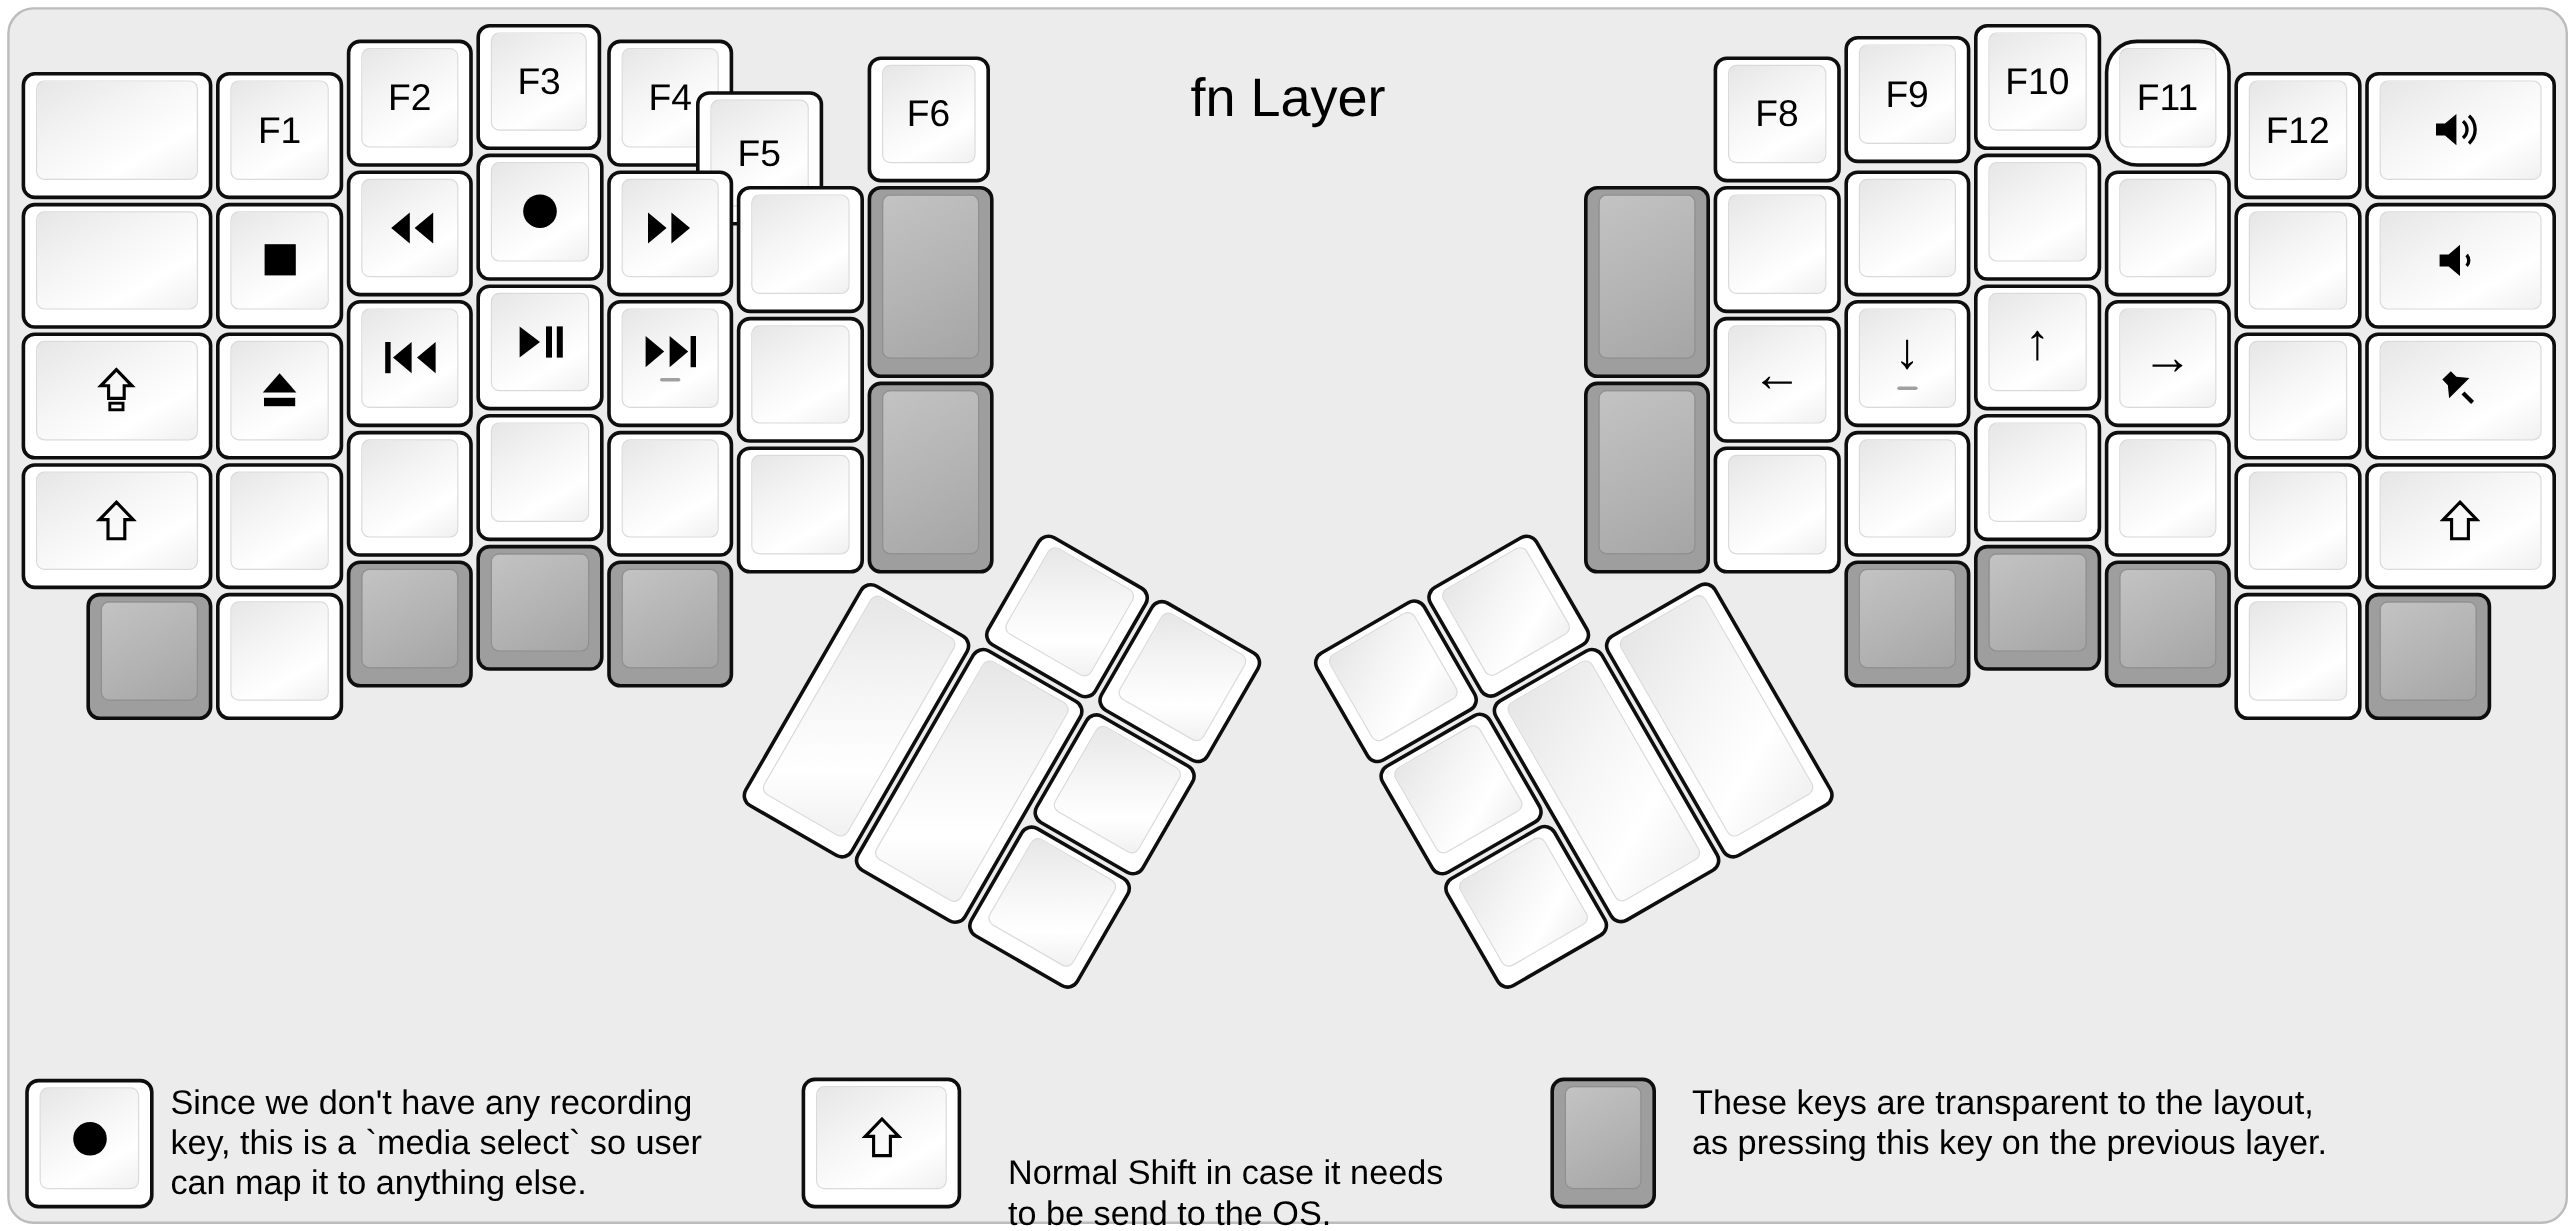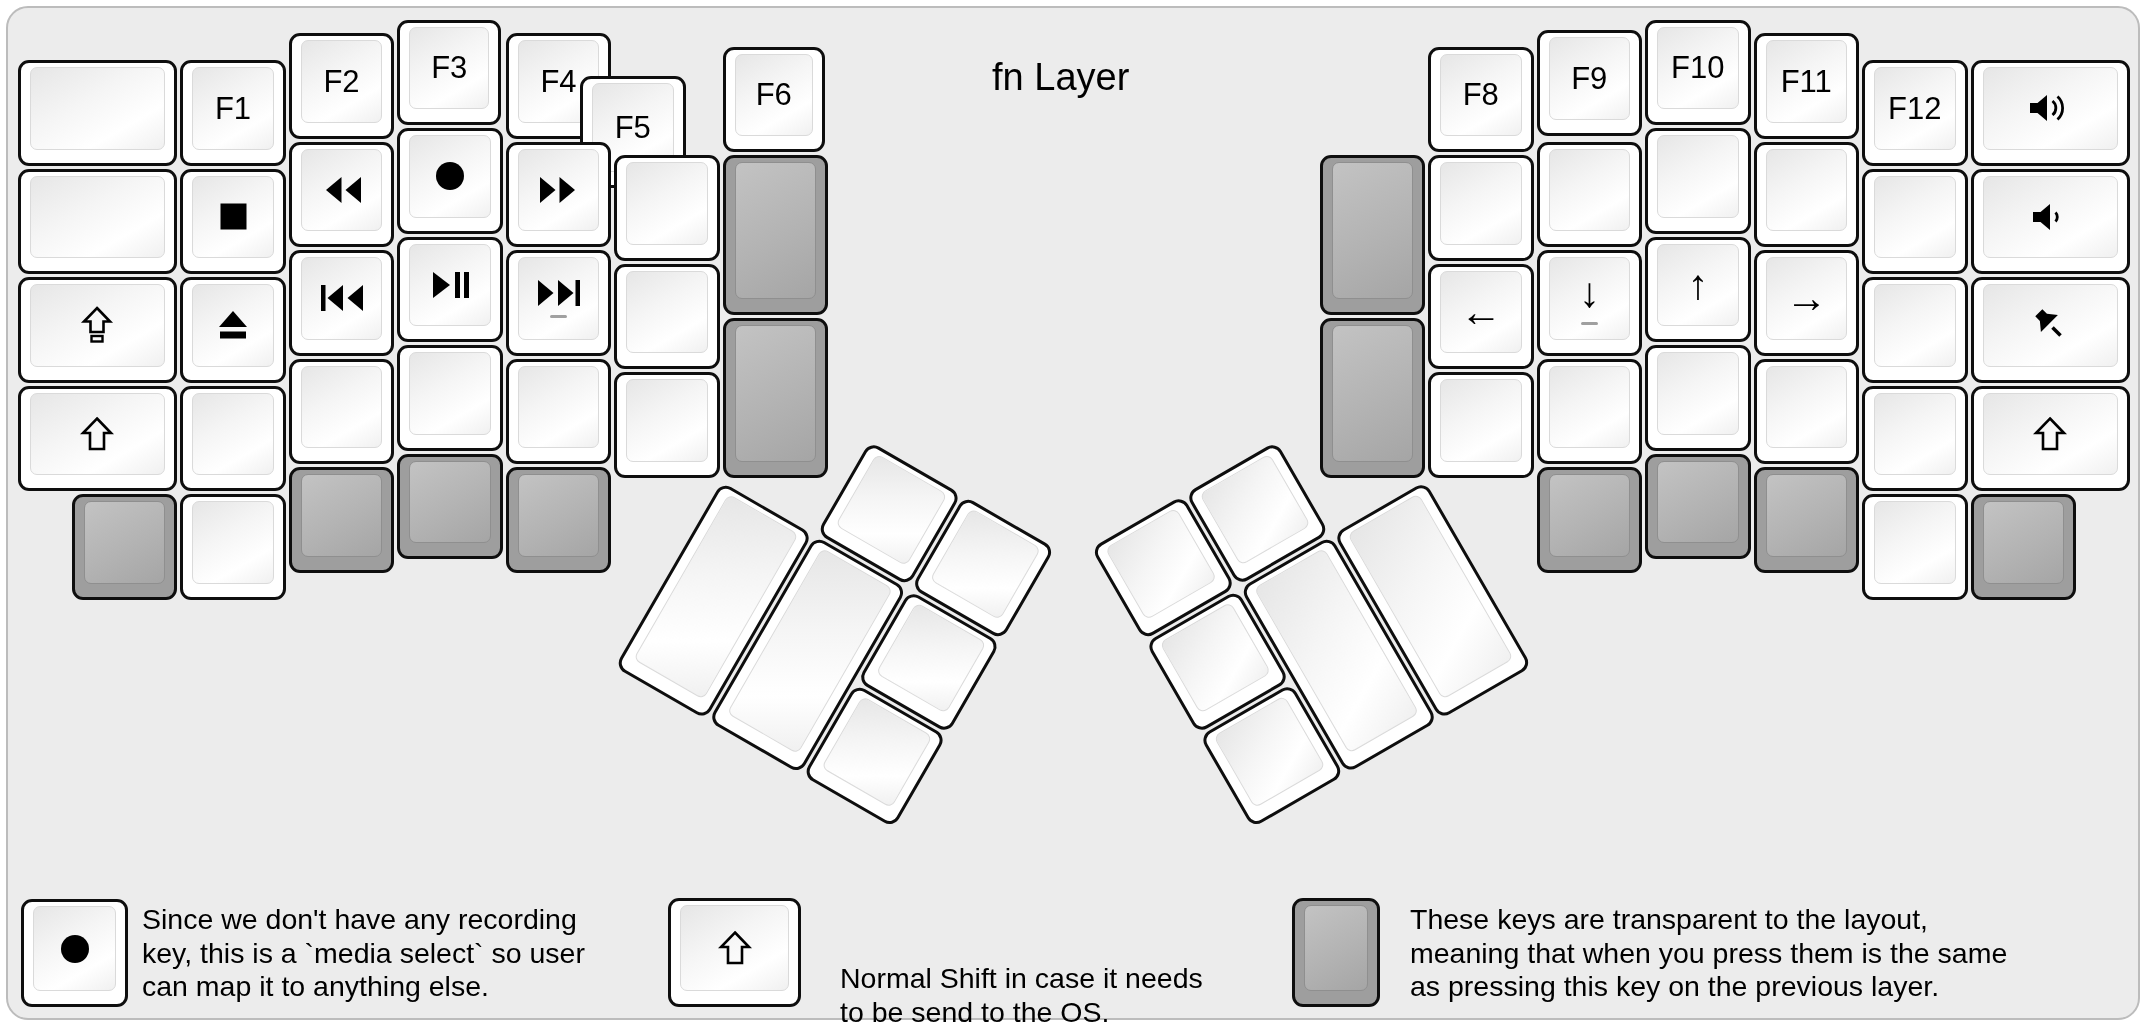--- a/index.html
+++ b/index.html
@@ -10,21 +10,21 @@
     color:var(--text,#000);
   }
   .canvas{
     position:absolute;left:6px;top:6px;right:6px;bottom:6px;
     background:var(--canvas-bg,#ececec);
     border:2px solid var(--canvas-border,#bcbcbc);
     border-radius:22px;
   }
   .title{
     position:absolute;left:992px;top:57px;
-    font-size:38px;line-height:1.1;color:var(--text,#000);
+    font-size:45px;line-height:1.1;color:var(--text,#000);
     white-space:nowrap;
   }
   #keyboard,#legend{position:absolute;left:0;top:0;width:100%;height:100%;}
   .key{
     position:absolute;box-sizing:border-box;
     background:var(--white-key,#fff);
     border:3.5px solid var(--key-border,#0e0e0e);
     border-radius:11px;
   }
   .key-gray{background:var(--gray-key,#9e9e9e);}
@@ -244,21 +244,21 @@
     <div class="key key-white" style="left: 1536.5px; top: 30px; width: 105.5px; height: 105.5px;">
       <div class="key-inner">
         <span class="key-label">F9</span>
       </div>
     </div>
     <div class="key key-white" style="left: 1645px; top: 19.5px; width: 105.5px; height: 105.5px;">
       <div class="key-inner">
         <span class="key-label">F10</span>
       </div>
     </div>
-    <div class="key key-white" style="left: 1753.5px; top: 33.0625px; width: 105.5px; height: 105.5px;">
+    <div class="key key-white" style="left: 1753.5px; top: 33.0625px; width: 105.5px; height: 105.5px; border-radius: 27px;">
       <div class="key-inner">
         <span class="key-label">F11</span>
       </div>
     </div>
     <div class="key key-white" style="left: 1862px; top: 60.1875px; width: 105.5px; height: 105.5px;">
       <div class="key-inner">
         <span class="key-label">F12</span>
       </div>
     </div>
     <div class="key key-white" style="left: 1970.5px; top: 60.1875px; width: 159.75px; height: 105.5px;">
@@ -445,16 +445,15 @@
     </div>
     <div class="legend-text" style="left: 840px; top: 920px; margin-top: 42px;">
       <div>Normal Shift in case it needs</div>
       <div>to be send to the OS.</div>
     </div>
     <div class="key key-gray" style="left: 1292px; top: 898px; width: 88px; height: 109px;">
       <div class="key-inner"></div>
     </div>
     <div class="legend-text" style="left: 1410px; top: 903px;">
       <div>These keys are transparent to the layout,</div>
-      <div>meaning that when you press them is the same</div>
       <div>as pressing this key on the previous layer.</div>
     </div>
   </div>
 
 </body></html>

